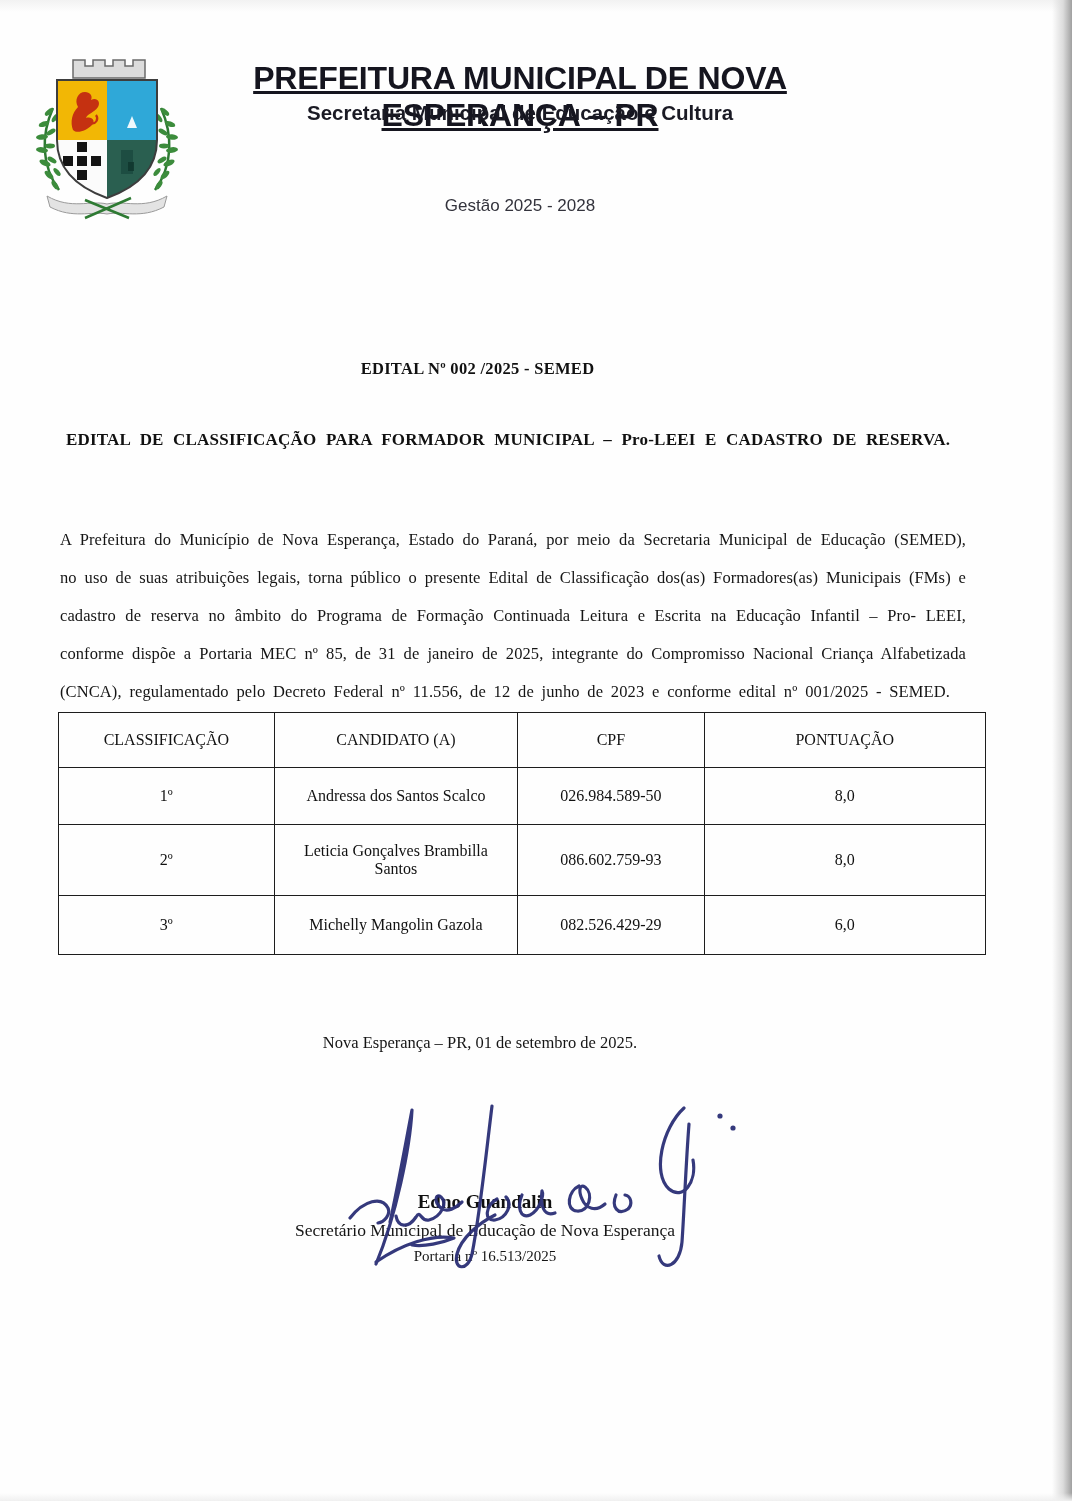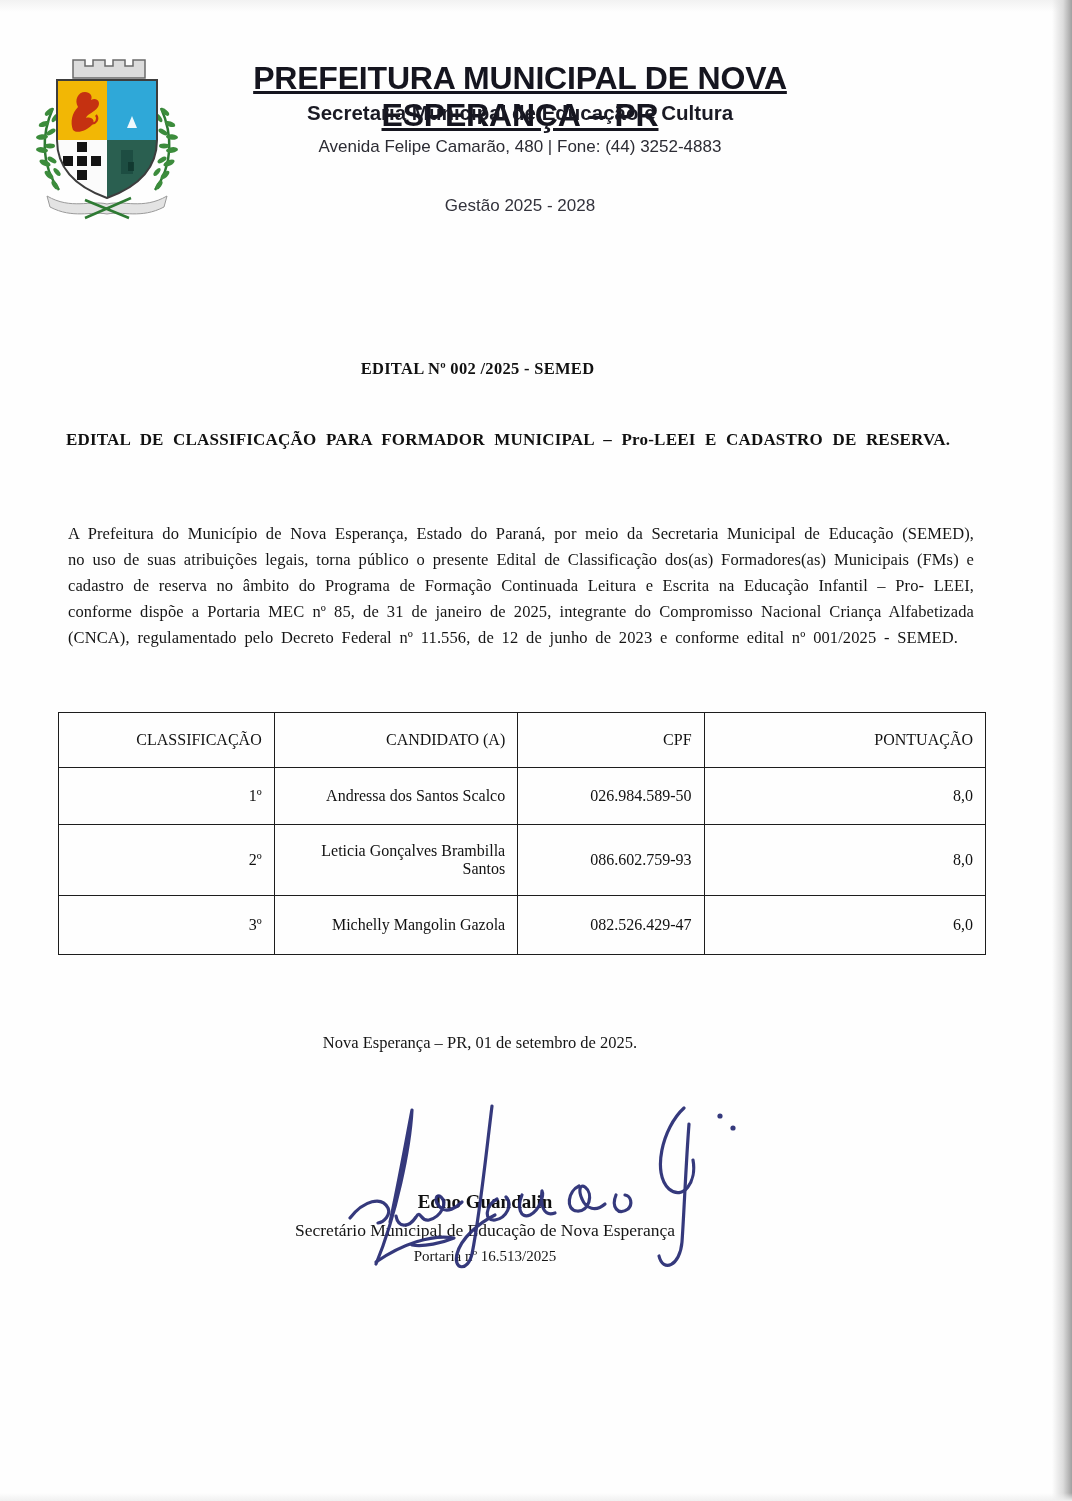--- a/index.html
+++ b/index.html
@@ -33,31 +33,31 @@
     font-family:"Liberation Sans",sans-serif;font-size:17px;color:#2c2c34;}
   .term-line{left:150px;top:196px;width:740px;text-align:center;
     font-family:"Liberation Sans",sans-serif;font-size:17px;color:#33333c;}
 
   
   .edital-number{left:190px;top:315px;width:575px;text-align:center;
     font-weight:bold;font-size:16.5px;letter-spacing:0.3px;color:#111;margin-top:44px;}
   .doc-title{left:66px;top:430px;width:896px;
     font-weight:bold;font-size:17px;letter-spacing:0.2px;word-spacing:5px;color:#111;}
   .body-paragraph{left:60px;top:521px;width:906px;
-    font-size:16.5px;line-height:26px;text-align:justify;
-    word-spacing:3.5px;letter-spacing:0.1px;color:#151515;margin-left:8px;}
+    font-size:16.5px;line-height:38px;text-align:justify;
+    word-spacing:3.5px;letter-spacing:0.1px;color:#151515;}
 
   
   .class-table{left:58px;top:712px;width:928px;border-collapse:collapse;
     font-size:16px;color:#111;}
   .class-table th,.class-table td{
     border:1.6px solid #1d1d1d;
     padding:4px 12px;
     font-weight:normal;
-    text-align:right;
+    text-align:center;
     vertical-align:middle;
     background:#fefefe;
   }
   .class-table th{height:46px;font-size:16px;}
   .class-table tr.r1 td{height:48px;}
   .class-table tr.r2 td{height:62px;}
   .class-table tr.r3 td{height:50px;}
   .col-rank{width:205px;}
   .col-cand{width:246px;}
   .col-cpf{width:178px;}
@@ -148,21 +148,20 @@
       </g>
     </g>
     <path d="M24 30 H124 V90 C124 120 102 138 74 148 C46 138 24 120 24 90 Z" fill="none" stroke="#3d3d3d" stroke-width="2"></path>
 
     <path d="M14 146 C38 160 58 150 74 154 C90 150 110 160 134 146 L131 157 C108 169 90 161 74 164 C58 161 40 169 17 157 Z" fill="#e3e3e3" stroke="#9a9a9a" stroke-width="1"></path>
     <path d="M52 168 L98 148 M52 150 L96 168" fill="none" stroke="#2e7a33" stroke-width="2.5"></path>
   </svg>
 
   <div class="abs org-line">PREFEITURA MUNICIPAL DE NOVA ESPERANÇA – PR</div>
   <div class="abs dept-line">Secretaria Municipal de Educação e Cultura</div>
-  <div class="abs addr-line">Avenida Felipe Camarão, 480 | Fone: (44) 3252-4883</div>
   <div class="abs term-line">Gestão 2025 - 2028</div>
 
   <div class="abs edital-number">EDITAL Nº 002 /2025 - SEMED</div>
   <div class="abs doc-title">EDITAL DE CLASSIFICAÇÃO PARA FORMADOR MUNICIPAL – Pro-LEEI E CADASTRO DE RESERVA.</div>
   <div class="abs body-paragraph">A Prefeitura do Município de Nova Esperança, Estado do Paraná, por meio da Secretaria Municipal de Educação (SEMED), no uso de suas atribuições legais, torna público o presente Edital de Classificação dos(as) Formadores(as) Municipais (FMs) e cadastro de reserva no âmbito do Programa de Formação Continuada Leitura e Escrita na Educação Infantil – Pro- LEEI, conforme dispõe a Portaria MEC nº 85, de 31 de janeiro de 2025, integrante do Compromisso Nacional Criança Alfabetizada (CNCA), regulamentado pelo Decreto Federal nº 11.556, de 12 de junho de 2023 e conforme edital nº 001/2025 - SEMED.</div>
 
   <table class="abs class-table">
     <thead>
       <tr>
         <th class="col-rank">CLASSIFICAÇÃO</th>
@@ -180,21 +179,21 @@
       </tr>
       <tr class="r2">
         <td>2º</td>
         <td>Leticia Gonçalves Brambilla Santos</td>
         <td>086.602.759-93</td>
         <td>8,0</td>
       </tr>
       <tr class="r3">
         <td>3º</td>
         <td>Michelly Mangolin Gazola</td>
-        <td>082.526.429-47</td>
+        <td>082.526.429-29</td>
         <td>6,0</td>
       </tr>
     </tbody>
   </table>
 
   <div class="abs dateline">Nova Esperança – PR, 01 de setembro de 2025.</div>
   <div class="abs signer-name">Edno Guandalin</div>
   <div class="abs signer-role">Secretário Municipal de Educação de Nova Esperança</div>
   <div class="abs signer-ordinance">Portaria nº 16.513/2025</div>
 

